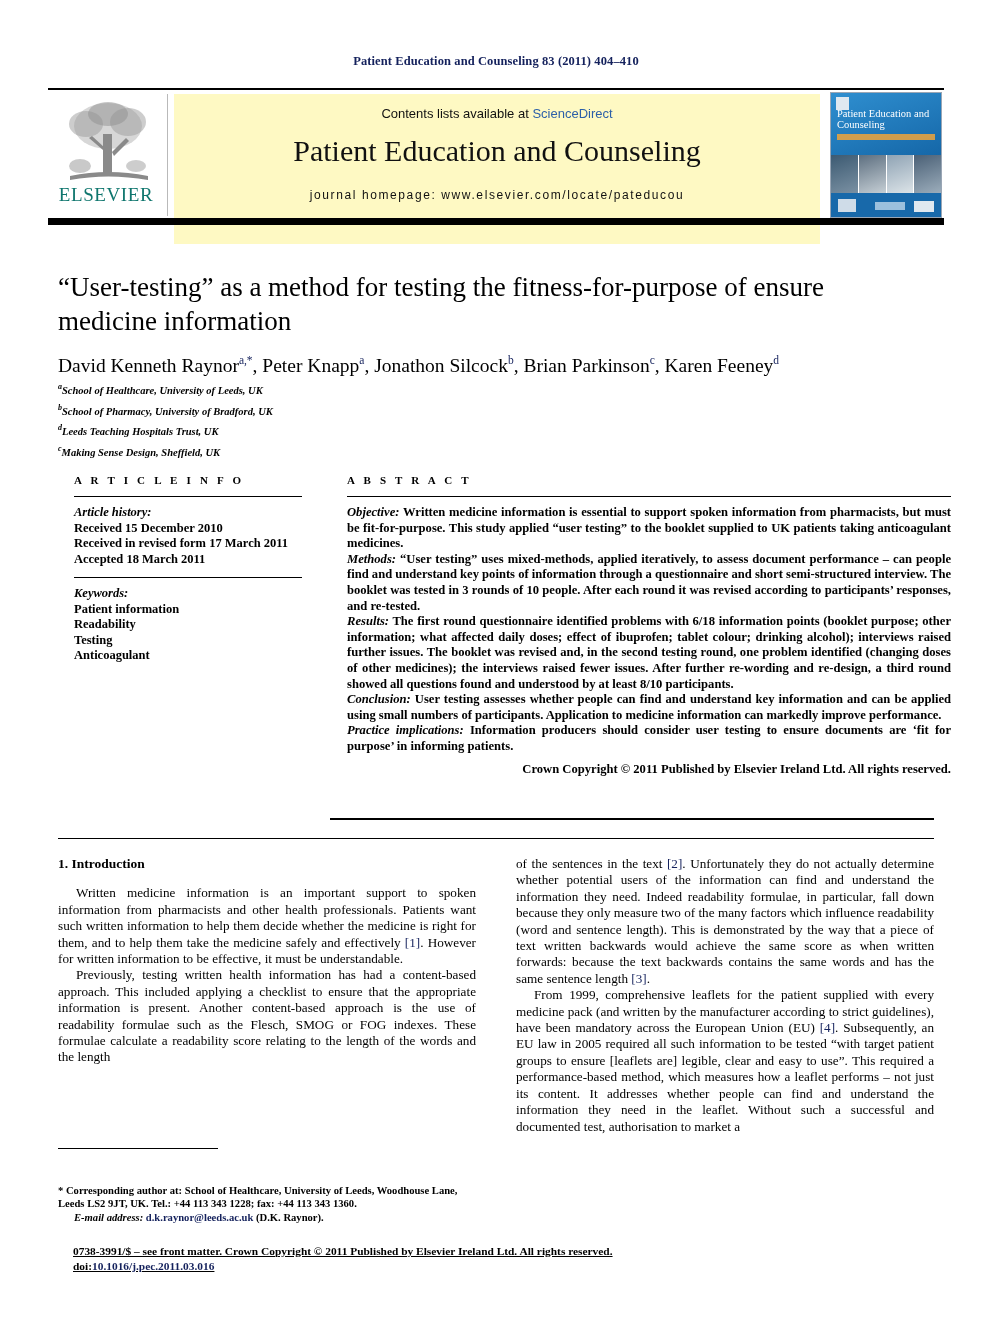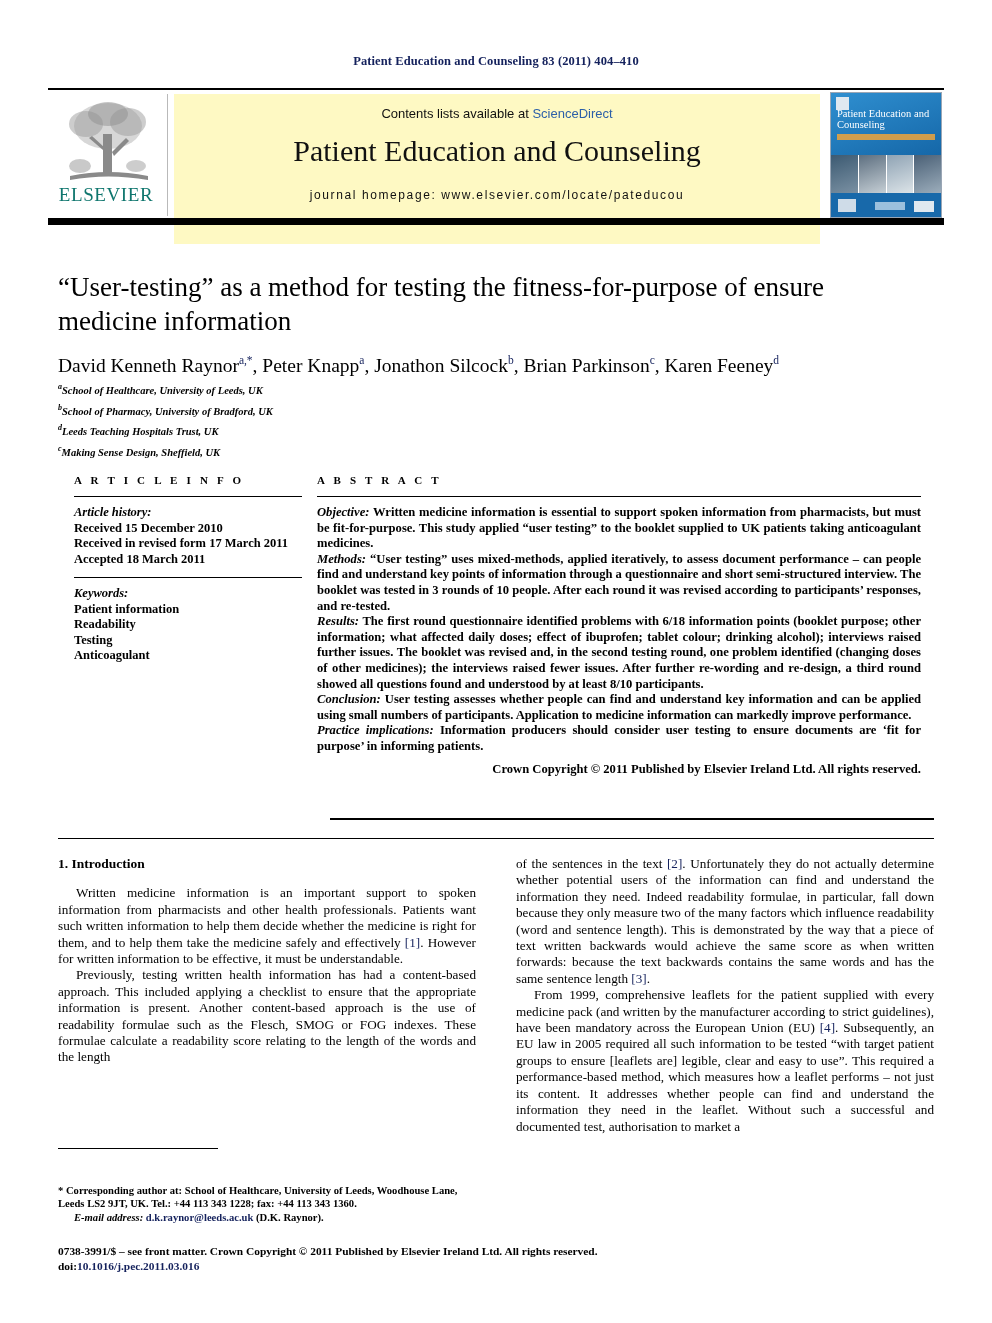--- a/index.html
+++ b/index.html
@@ -255,21 +255,21 @@
     font-size: 12.5px;
     line-height: 15.5px;
     font-weight: bold;
   }
   .info-body .lab {
     font-style: italic;
   }
   .abs-col {
     position: absolute;
     top: 474px;
-    left: 317px;
+    left: 347px;
     width: 604px;
   }
   .abs-rule {
     width: 604px;
     height: 1px;
     background: #000;
     margin: 10px 0 8px 0;
   }
   .abs-body {
     font-size: 12.6px;
@@ -342,25 +342,26 @@
     line-height: 13.4px;
     font-weight: bold;
     margin-top: 26px;
   }
   .footnote .email-lab { font-style: italic; }
   .email-link { color: #14215c; }
 
   .imprint {
     position: absolute;
     top: 1244px;
-    left: 58px;
+    left: 73px;
     width: 640px;
     font-size: 11.4px;
     line-height: 15px;
     font-weight: bold;
+    text-decoration: underline;
   }
   .doi-link { color: #14215c; }
 </style>
 </head>
 <body>
 
 <div class="page">
 
   <div class="running-head">Patient Education and Counseling 83 (2011) 404–410</div>
 

